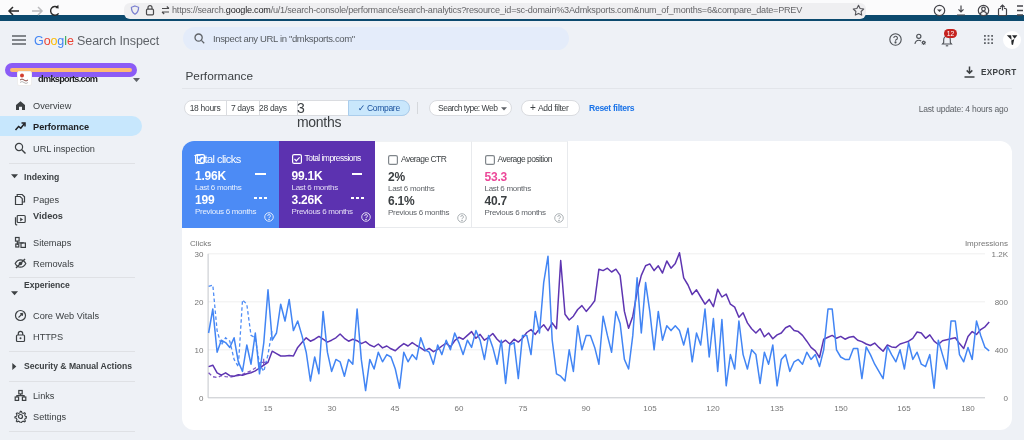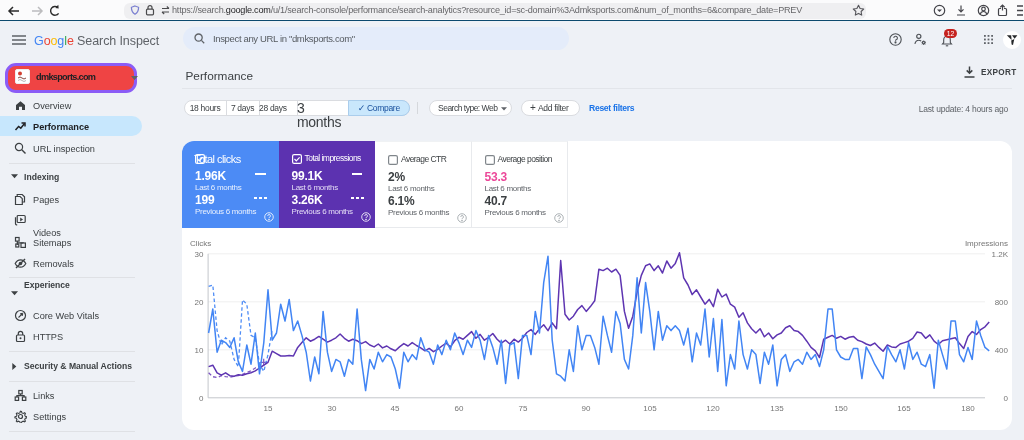--- a/index.html
+++ b/index.html
@@ -1,20 +1,20 @@
 <!DOCTYPE html>
 <html><head><meta charset="utf-8"><style>
 *{margin:0;padding:0;box-sizing:border-box}
 html,body{width:1024px;height:440px;overflow:hidden}
 body{font-family:"Liberation Sans",sans-serif;background:#eef1f6;position:relative}
 .abs{position:absolute}
 svg{display:block}
 </style></head><body>
 
-<div class="abs" style="left:0;top:0;width:1024px;height:21px;background:#fbfbfc;border-bottom:1px solid #0c4a6e">
+<div class="abs" style="left:0;top:0;width:1024px;height:21px;background:#fbfbfc;border-bottom:6px solid #0c4a6e">
  <svg class="abs" style="left:6px;top:4px" width="108" height="14" viewBox="0 0 108 14" fill="none">
   <path d="M13 7 H3 M7 3 L3 7 L7 11" stroke="#2b2b2b" stroke-width="1.5"></path>
   <path d="M26 7 H36 M32 3 L36 7 L32 11" stroke="#bcbcbe" stroke-width="1.5"></path>
   <path d="M51.8 3.4 A4.4 4.4 0 1 0 52.6 9.4" stroke="#2b2b2b" stroke-width="1.4" fill="none"></path>
   <path d="M52.3 0.8 l0.4 3.6 -3.6 -0.4 z" fill="#2b2b2b"></path>
  </svg>
  <div class="abs" style="left:124px;top:2.5px;width:742px;height:16px;background:#efeff1;border-radius:6px"></div>
  <svg class="abs" style="left:126px;top:3px" width="48" height="15" viewBox="0 0 48 15" fill="none">
   <path d="M9 3 l3.6 1.3 c0 3.2-1.2 5.6-3.6 7 c-2.4-1.4-3.6-3.8-3.6-7 z" stroke="#7a7fd0" stroke-width="1.2"></path>
   <rect x="20.5" y="6.2" width="7" height="5.6" rx="1" stroke="#4a4a4c" stroke-width="1.2"></rect>
@@ -79,21 +79,21 @@
  </svg>
  <div class="abs" style="left:1003px;top:9px;width:18px;height:18px;background:#fff;border-radius:50%">
   <svg class="abs" style="left:3px;top:3px" width="12" height="12" viewBox="0 0 12 12" fill="#26282b">
    <path d="M0.8 1.2 L5.6 6 L5.2 1.2 z"></path>
    <path d="M6 1.2 L11.4 1.2 L8.6 4.8 z"></path>
    <path d="M5.2 6.4 L8.3 4.9 L7 11 L5.6 10.4 z"></path>
   </svg>
  </div>
 </div>
 
-<div class="abs" style="left:5px;top:63px;width:132px;height:30px;background:#ef4444;border:3px solid #8b5cf6;border-radius:11px">
+<div class="abs" style="left:5px;top:63px;width:132px;height:14px;background:#fdba74;border:5px solid #8b5cf6;border-radius:11px">
  <div class="abs" style="left:7px;top:3px;width:15px;height:15px;background:#fff;border:1px solid #eee;border-radius:2px">
   <svg width="13" height="13" viewBox="0 0 13 13">
         <circle cx="4" cy="3.5" r="2" fill="#d23f31"></circle>
         <path d="M2 8 q2 -2 4 0 t4 0" stroke="#8a4a42" stroke-width="1" fill="none"></path>
         <path d="M2 10.5 q2 -2 4 0 t4 0" stroke="#b8b8b8" stroke-width="1" fill="none"></path>
       </svg>
  </div>
  <div class="abs" style="left:28px;top:0;height:22px;line-height:22px;font-size:9.2px;letter-spacing:-.7px;font-weight:bold;color:#202124">dmksports.com</div>
  <svg class="abs" style="left:123px;top:9.5px" width="7" height="4.5" viewBox="0 0 8 5">
       <path d="M0 0 L4 4.6 L8 0 z" fill="#5f6368"></path>
@@ -121,21 +121,21 @@
 <svg class="abs" style="left:14px;top:193px" width="13" height="13" viewBox="0 0 13 13" fill="none" stroke="#3c4043" stroke-width="1.2">
     <path d="M3.2 3 V1.5 h5 l2.3 2.3 V9 h-2"></path>
     <path d="M1.5 3.5 h4.6 l2.2 2.2 v5.8 h-6.8 z"></path>
   </svg>
 <div class="abs" style="left:33px;top:192.5px;height:14px;line-height:14px;font-size:9.2px;font-weight:normal;color:#3c4043;white-space:nowrap">Pages</div>
 <svg class="abs" style="left:14px;top:214px" width="13" height="13" viewBox="0 0 13 13" fill="none" stroke="#3c4043" stroke-width="1.2">
     <rect x="3.2" y="1.5" width="8" height="7" rx="1"></rect>
     <path d="M3.2 10.8 h-0.7 a1 1 0 0 1 -1 -1 V3.2"></path>
     <path d="M6.2 3.5 L9 5.5 L6.2 7.5 z" fill="#3c4043" stroke="none"></path>
   </svg>
-<div class="abs" style="left:33px;top:226px;height:14px;line-height:14px;font-size:9.2px;font-weight:normal;color:#3c4043;white-space:nowrap">Videos</div>
+<div class="abs" style="left:33px;top:209px;height:14px;line-height:14px;font-size:9.2px;font-weight:bold;color:#3c4043;white-space:nowrap">Videos</div>
 <svg class="abs" style="left:14px;top:236px" width="13" height="13" viewBox="0 0 13 13" fill="none" stroke="#3c4043" stroke-width="1.2">
     <rect x="1.5" y="1.5" width="3.6" height="3.6"></rect>
     <rect x="7" y="7" width="4.4" height="4.4"></rect>
     <rect x="1.8" y="8" width="3" height="3"></rect>
     <path d="M3.3 5.1 V9 M3.3 6.8 H9.2 V7"></path>
   </svg>
 <div class="abs" style="left:33px;top:235.5px;height:14px;line-height:14px;font-size:9.2px;font-weight:normal;color:#3c4043;white-space:nowrap">Sitemaps</div>
 <svg class="abs" style="left:14px;top:257px" width="13" height="13" viewBox="0 0 13 13" fill="none" stroke="#3c4043" stroke-width="1.2">
     <path d="M1.2 6.5 C2.5 4 4.4 2.8 6.5 2.8 s4 1.2 5.3 3.7 c-1.3 2.5-3.2 3.7-5.3 3.7 s-4-1.2-5.3-3.7z"></path>
     <circle cx="6.5" cy="6.5" r="1.8" fill="#3c4043" stroke="none"></circle>

